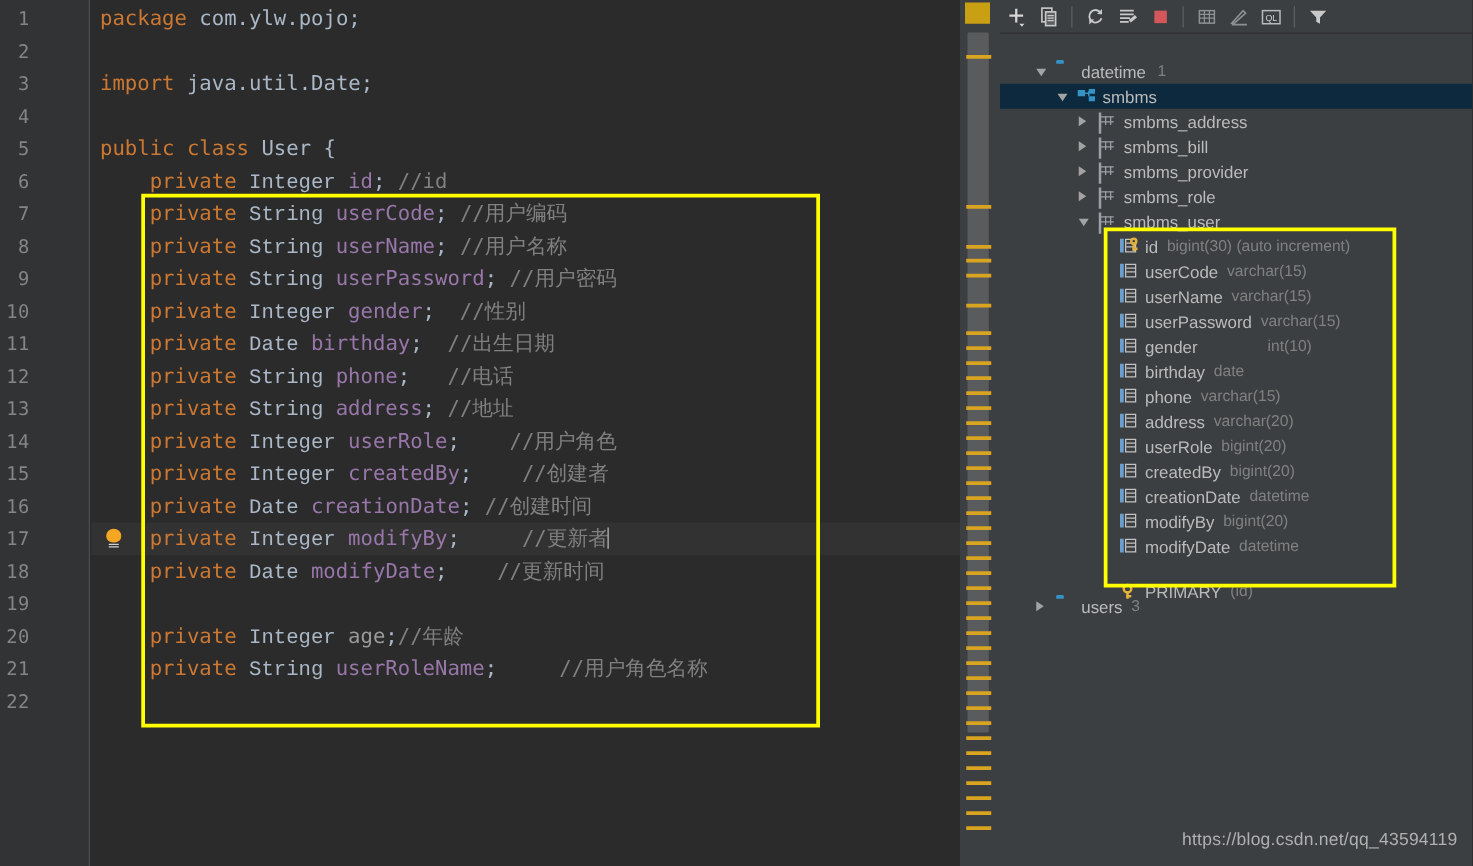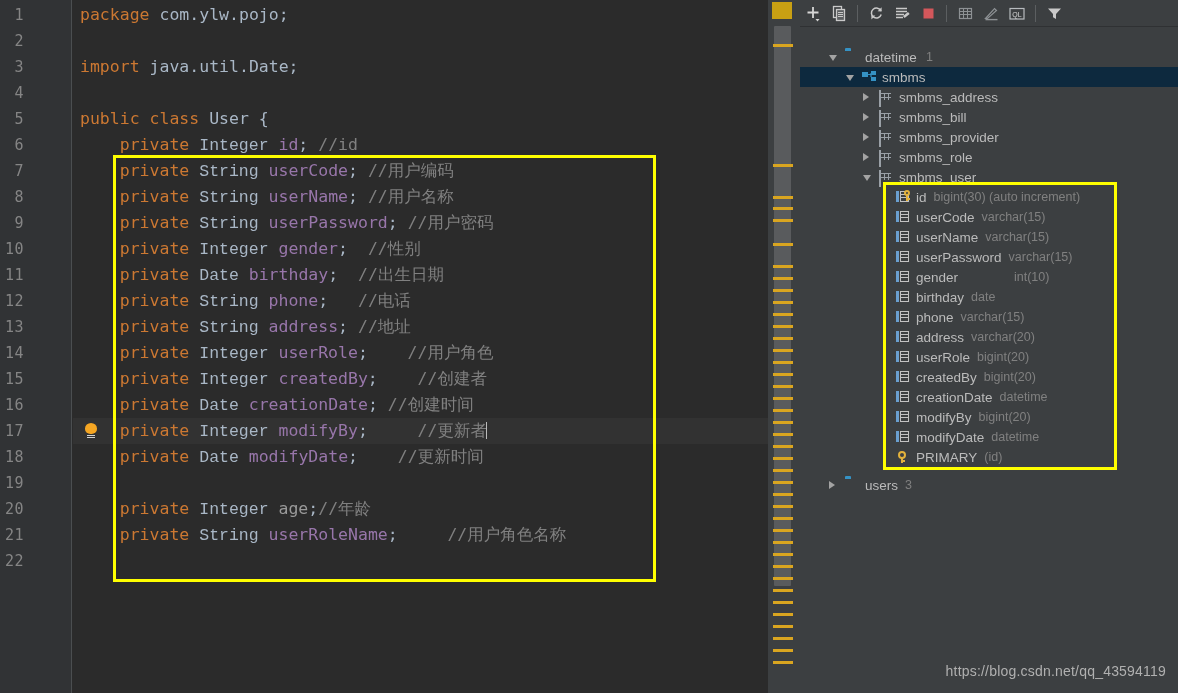--- a/index.html
+++ b/index.html
@@ -429,21 +429,21 @@
         <div class="trow" style="top: 380px;">
           <span class="ico" style="left: 96px; top: 4px;"><span class="colico"><span class="bar"></span><span class="grd"></span></span></span>
           <span class="label" style="left: 116px;">modifyBy</span>
           <span class="meta" style="left: 178.531px; top: 3px;">bigint(20)</span>
         </div>
         <div class="trow" style="top: 400px;">
           <span class="ico" style="left: 96px; top: 4px;"><span class="colico"><span class="bar"></span><span class="grd"></span></span></span>
           <span class="label" style="left: 116px;">modifyDate</span>
           <span class="meta" style="left: 191.281px; top: 3px;">datetime</span>
         </div>
-        <div class="trow" style="top: 420px;">
+        <div class="trow" style="top: 436px;">
           <span class="ico" style="left: 96px; top: 4px;"><span class="keyico"><span class="kh"></span><span class="ks"></span><span class="kt"></span></span></span>
           <span class="label" style="left: 116px;">PRIMARY</span>
           <span class="meta" style="left: 184.266px; top: 3px;">(id)</span>
         </div>
         <div class="trow" style="top: 448px;">
           <span class="tw arrow-r" style="left: 29px; top: 6px;"></span>
           <span class="ico" style="left: 45px; top: 4px;"><span class="folder"></span></span>
           <span class="label" style="left: 65px;">users</span>
           <span class="meta" style="left: 105.016px; top: 3px;">3</span>
         </div>

